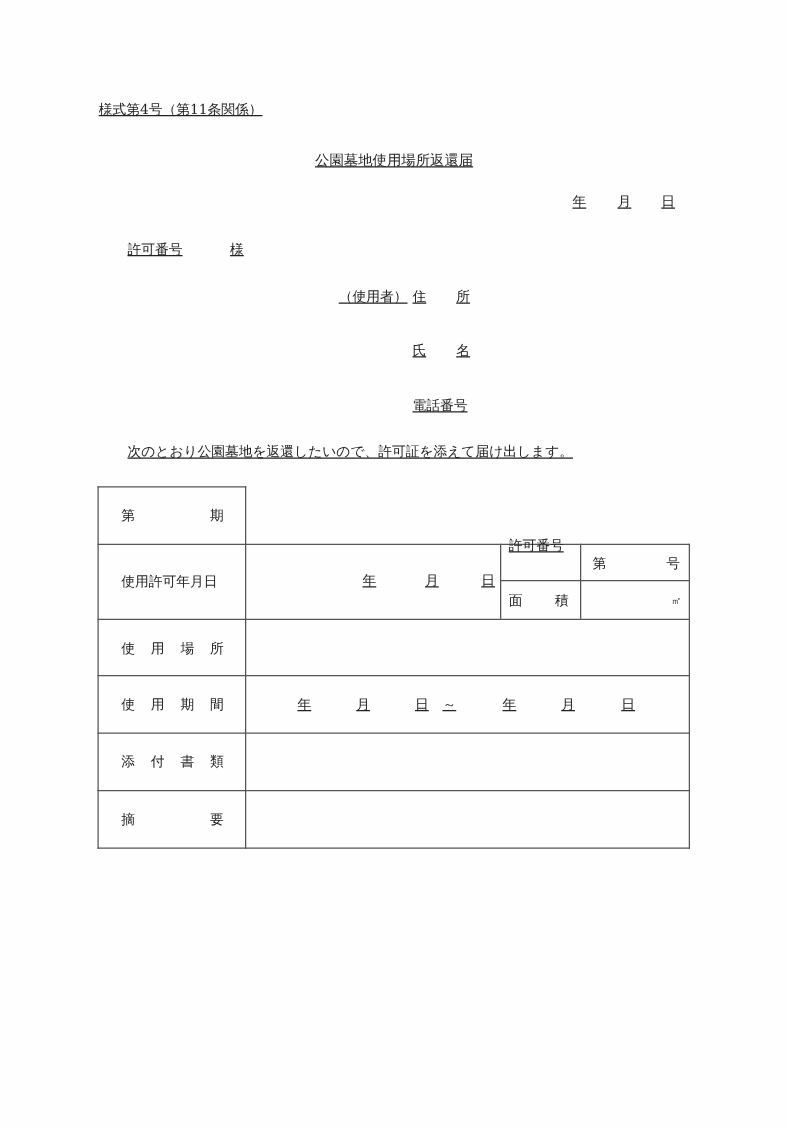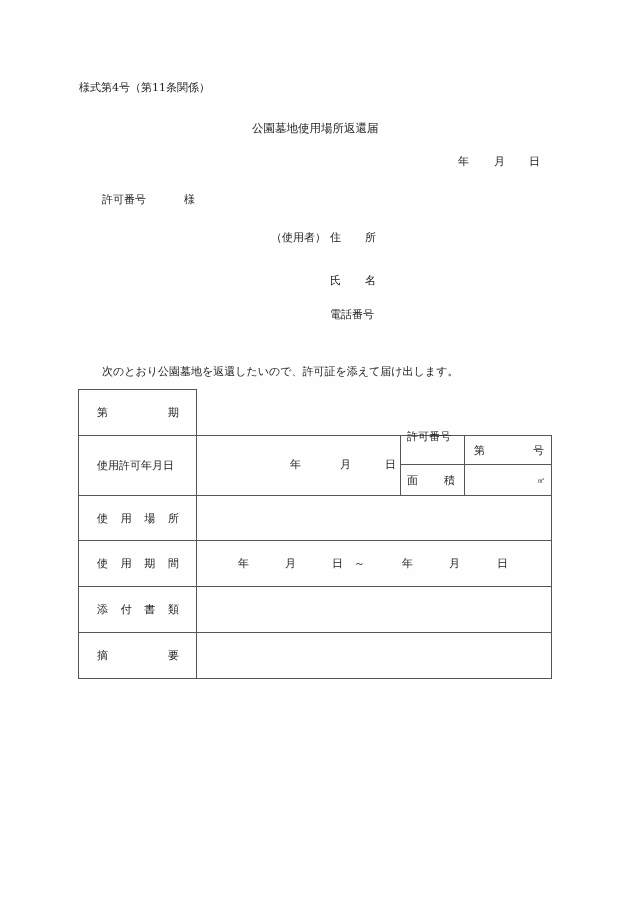--- a/index.html
+++ b/index.html
@@ -1,21 +1,21 @@
 <!DOCTYPE html>
 <html><head>
 <meta charset="utf-8">
 <style>
   html, body { margin: 0; padding: 0; }
   body {
     width: 630px; height: 903px; background: #fefefe; position: relative;
     font-family: "DejaVu Serif", "Liberation Serif", serif; color: #222; font-size: 11px;
     overflow: hidden;
   }
-  .abs { position: absolute; white-space: nowrap; line-height: 14px; }
+  .abs { position: absolute; white-space: nowrap; line-height: 14px; text-decoration: underline; }
   .line { position: absolute; background: #555; }
   .h { height: 1px; }
   .v { width: 1px; }
   .cell { position: absolute; display: flex; align-items: center; font-size: 11px; }
   .spread { justify-content: space-between; }
 </style>
 </head>
 <body>
 
 <div class="abs" style="left:79px;top:81px;">様式第4号（第11条関係）</div>
@@ -31,24 +31,24 @@
   <span class="abs" style="left:102px;top:193px;">許可番号</span>
   <span class="abs" style="left:184px;top:193px;">様</span>
 </div>
 
 <div>
   <span class="abs" style="left:271px;top:231px;">（使用者）</span>
   <span class="abs" style="left:330px;top:231px;">住</span>
   <span class="abs" style="left:365px;top:231px;">所</span>
   <span class="abs" style="left:330px;top:274px;">氏</span>
   <span class="abs" style="left:365px;top:274px;">名</span>
-  <span class="abs" style="left:330px;top:308px;">電話番号</span>
+  <span class="abs" style="left:330px;top:318px;">電話番号</span>
 </div>
 
-<div class="abs" style="left:102px;top:355px;margin-top:10px;">次のとおり公園墓地を返還したいので、許可証を添えて届け出します。</div>
+<div class="abs" style="left:102px;top:355px;">次のとおり公園墓地を返還したいので、許可証を添えて届け出します。</div>
 
 <div>
   <div class="line h" style="left:78px;top:389px;width:119px;"></div>
   <div class="line h" style="left:78px;top:435px;width:474px;"></div>
   <div class="line h" style="left:400px;top:464px;width:152px;"></div>
   <div class="line h" style="left:78px;top:495px;width:474px;"></div>
   <div class="line h" style="left:78px;top:540px;width:474px;"></div>
   <div class="line h" style="left:78px;top:586px;width:474px;"></div>
   <div class="line h" style="left:78px;top:632px;width:474px;"></div>
   <div class="line h" style="left:78px;top:678px;width:474px;"></div>

